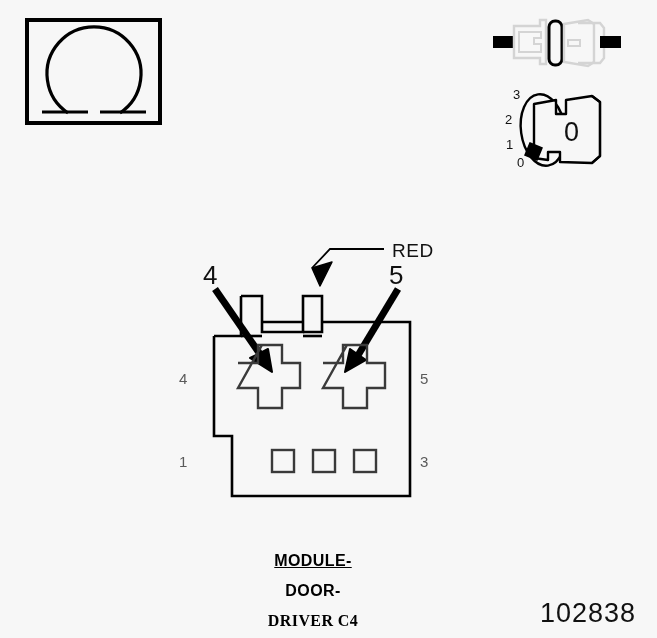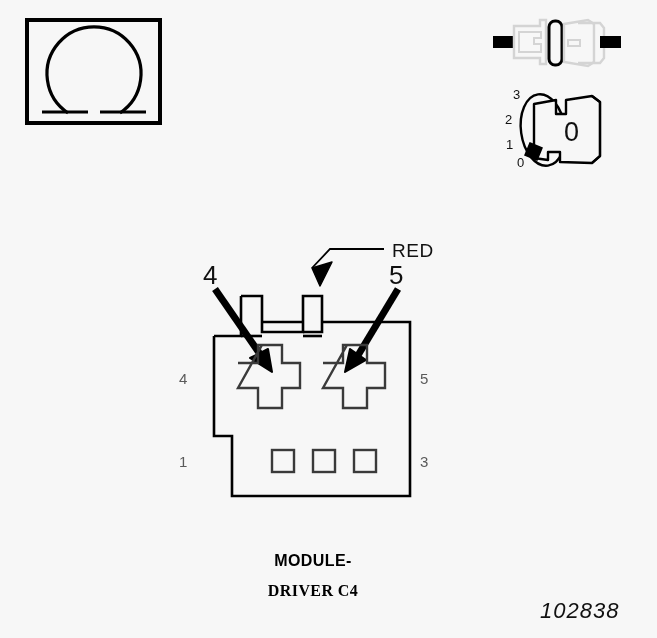--- a/index.html
+++ b/index.html
@@ -51,24 +51,23 @@
     font-size: 27px;
     color: #111;
   }
   .conn-name {
     font-size: 16px;
     font-weight: bold;
     color: #000;
     letter-spacing: 0.4px;
   }
   .fig-id {
-    font-size: 22px;
+    font-size: 27px;
     color: #111;
     letter-spacing: 1px;
-    font-style: italic;
   }
 </style>
 </head>
 <body>
 
 <div id="page">
 
   <svg width="657" height="638" viewBox="0 0 657 638">
 
     <g>
@@ -165,19 +164,20 @@
 
   <div class="txt callout-num" style="left:203px; top:260px;">4</div>
   <div class="txt callout-num" style="left:389px; top:260px;">5</div>
 
   <div class="txt pin-num" style="left:179px; top:370px;">4</div>
   <div class="txt pin-num" style="left:420px; top:370px;">5</div>
   <div class="txt pin-num" style="left:179px; top:453px;">1</div>
   <div class="txt pin-num" style="left:420px; top:453px;">3</div>
 
   <div style="position:absolute; left:213px; top:546px; width:200px; text-align:center;">
-    <div class="conn-name" style="position:relative; line-height:30px;">MODULE-</div>
+    <div class="conn-name" style="position:relative; line-height:30px;text-decoration:underline;">MODULE-</div>
+    <div class="conn-name" style="position:relative; line-height:30px;">DOOR-</div>
     <div class="conn-name" style="position:relative; line-height:30px;font-family:Liberation Serif, serif;">DRIVER C4</div>
   </div>
 
   <div class="txt fig-id" style="left:540px; top:598px;">102838</div>
 
 </div>
 
 </body></html>

